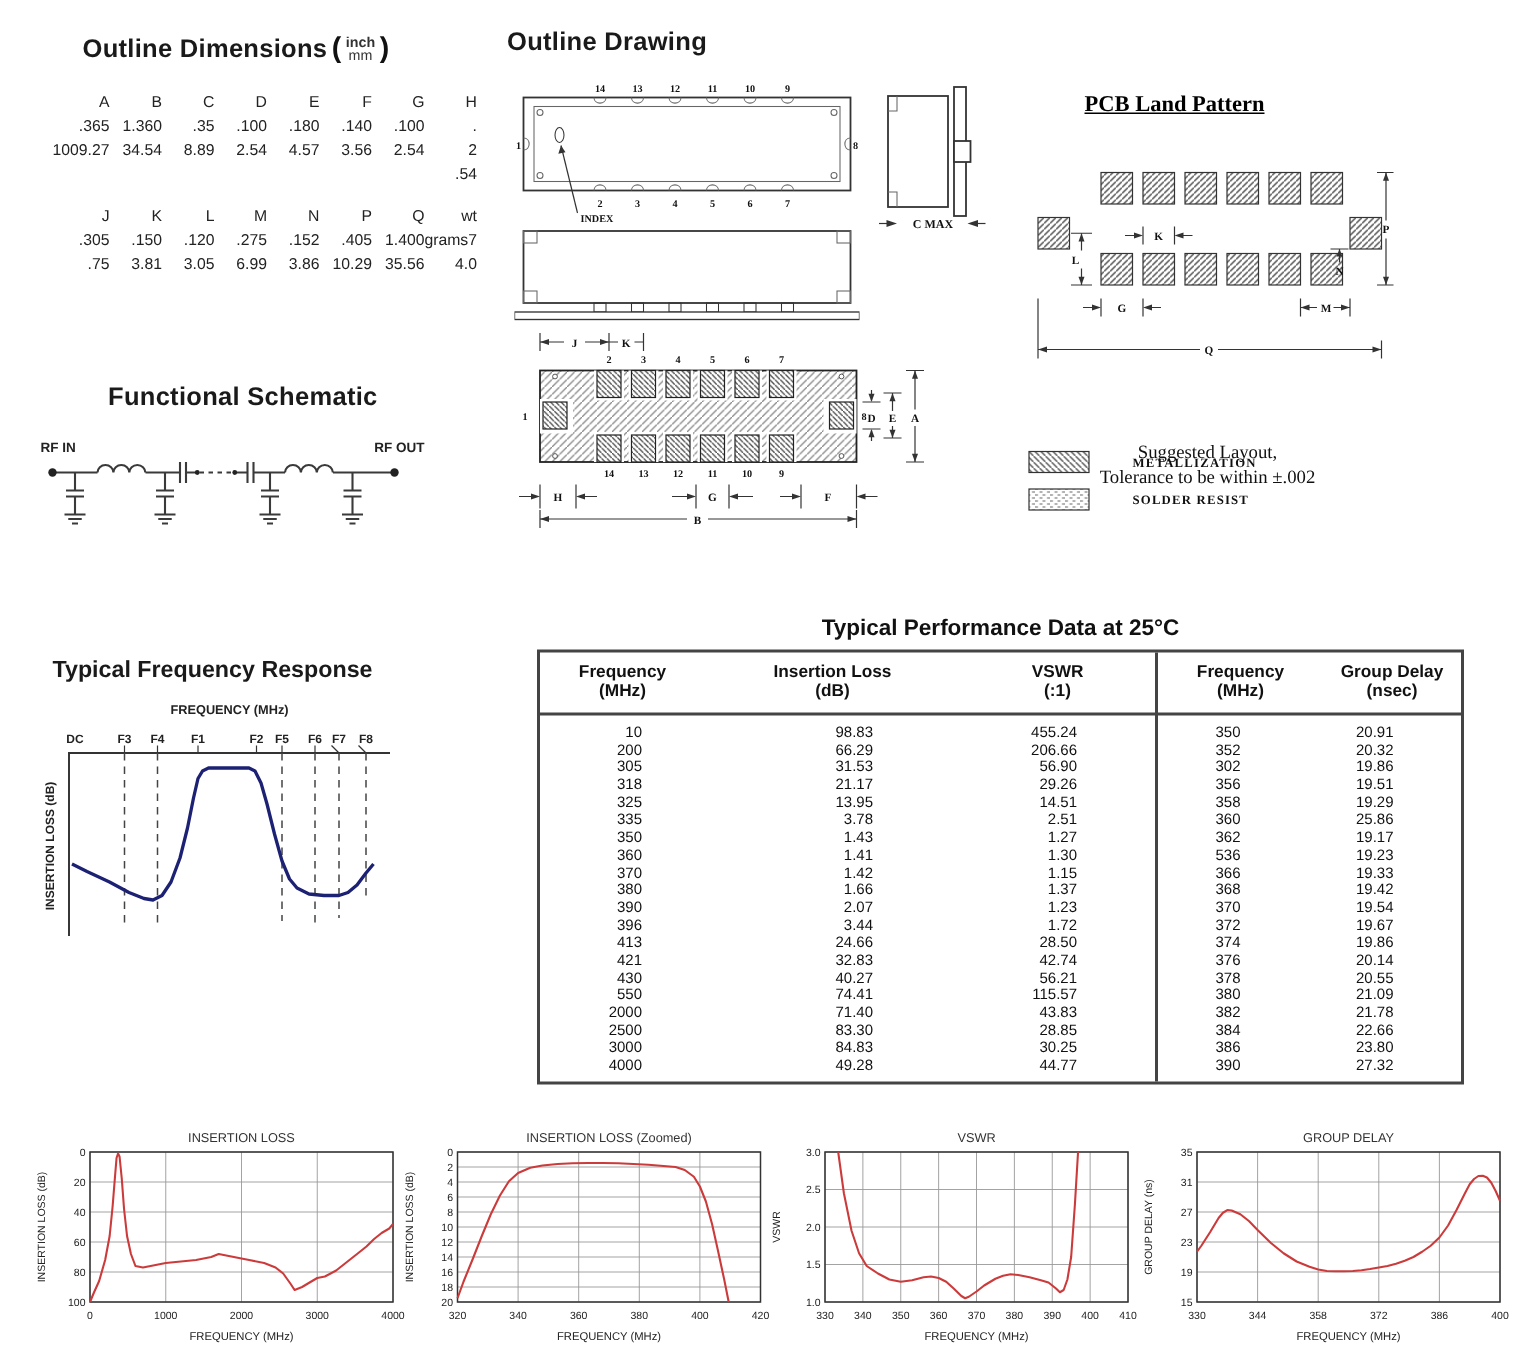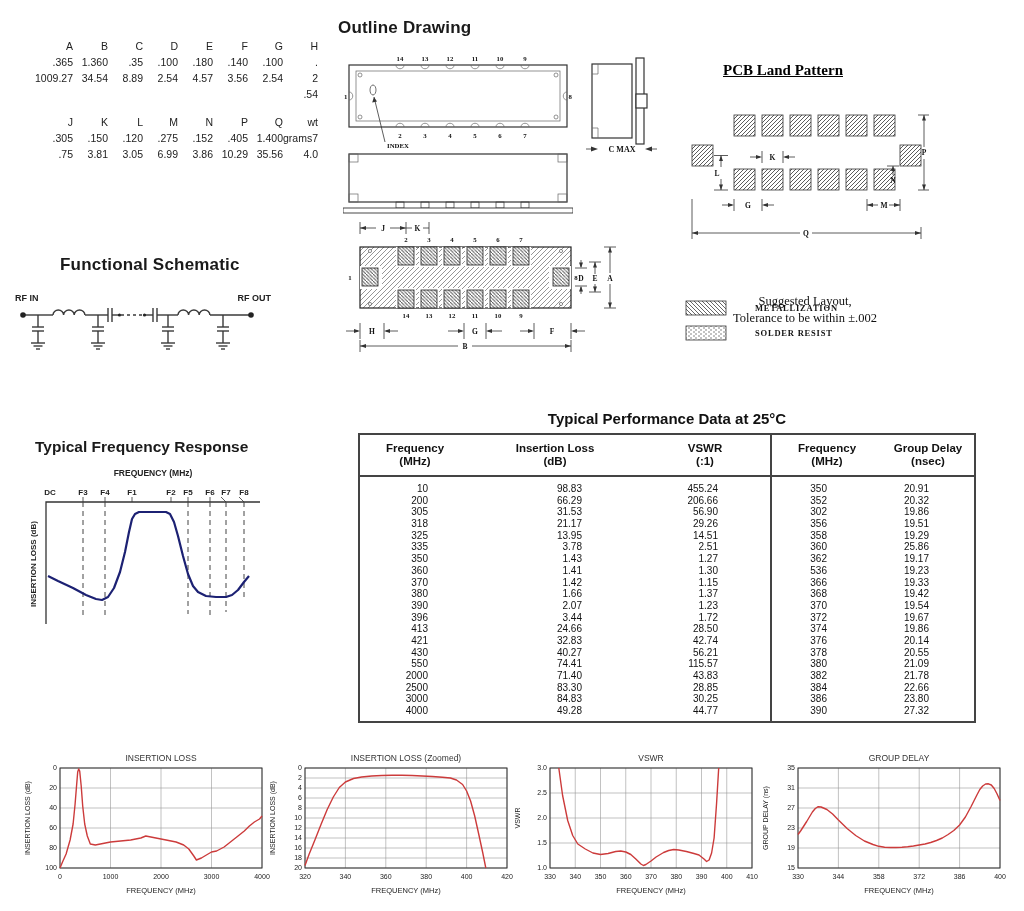--- a/index.html
+++ b/index.html
@@ -39,20 +39,29 @@
   .cD{padding-right:55px;}.cE{padding-right:45px;}
   
   .legend-row{display:flex;align-items:center;gap:28px;margin-bottom:9px;}
   .legend-label{font-family:"Liberation Serif",serif;font-weight:bold;font-size:8.5px;letter-spacing:.8px;color:#111;}
   .chartbox{position:absolute;top:752px;width:250px;height:158px;}
 </style>
 </head>
 <body>
 
 <div class="abs" style="left:40px;top:22px;width:300px;">
+  <div class="dim-title" style="margin-left:15px;">
+    <span class="t1">Outline Dimensions</span>
+    <span class="paren">(</span>
+    <span class="frac">
+      <span class="num">inch</span>
+      <span>mm</span>
+    </span>
+    <span class="paren">)</span>
+  </div>
   <div id="dim-grid-1" class="dim-grid" style="margin-top:16px;">
       <span>A</span>
       <span>B</span>
       <span>C</span>
       <span>D</span>
       <span>E</span>
       <span>F</span>
       <span>G</span>
       <span>H</span>
       <span>.365</span>
@@ -422,21 +431,21 @@
           <pattern id="pdl" width="5" height="4" patternUnits="userSpaceOnUse">
             <path d="M0 1 L2 1 M3 3 L5 3" stroke="#666" stroke-width="0.8"></path>
           </pattern>
         </defs>
       <rect x="1" y="1" width="40" height="14" fill="url(#pdl)" stroke="#333" stroke-width="0.8"></rect>
     </svg>
     <span class="legend-label">SOLDER  RESIST</span>
   </div>
 </div>
 
-<div class="abs" style="left:13px;top:255px;width:280px;height:130px;">
+<div class="abs" style="left:25px;top:255px;width:280px;height:130px;">
   <div class="t1" style="margin-left:47px;">Functional Schematic</div>
   <svg class="abs" style="left:0px;top:30px;" width="260" height="78" viewBox="0 0 260 78">
     <g stroke="#3a3a3a" stroke-width="1.4" fill="none">
       <line x1="10" y1="30" x2="40" y2="30"></line>
       <path d="M40 30 a5.3 5 0 0 1 10.6 0 a5.3 5 0 0 1 10.6 0 a5.3 5 0 0 1 10.7 0"></path>
       <line x1="72" y1="30" x2="95" y2="30"></line>
       <line x1="95" y1="23" x2="95" y2="37"></line>
         <line x1="99" y1="23" x2="99" y2="37"></line>
       <line x1="99" y1="30" x2="106" y2="30"></line>
       <line x1="108" y1="30" x2="130" y2="30" stroke-dasharray="3,3"></line>

